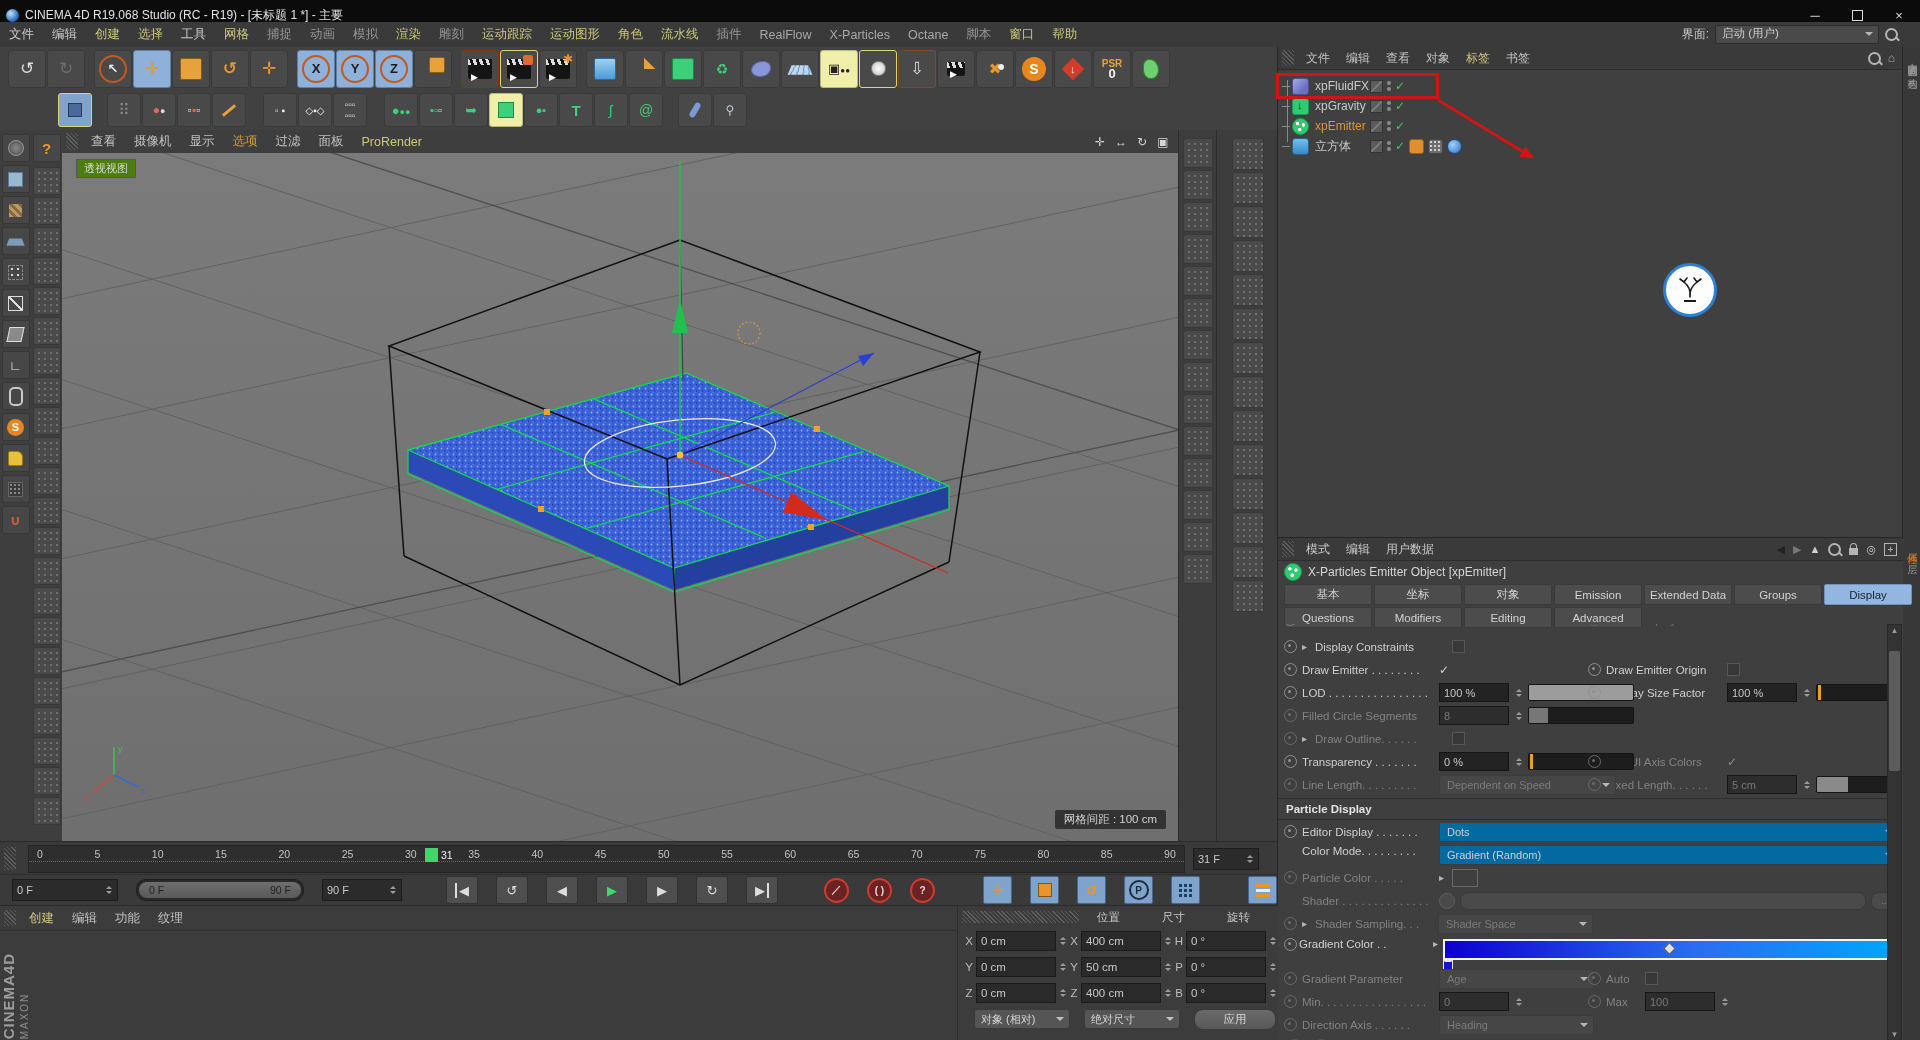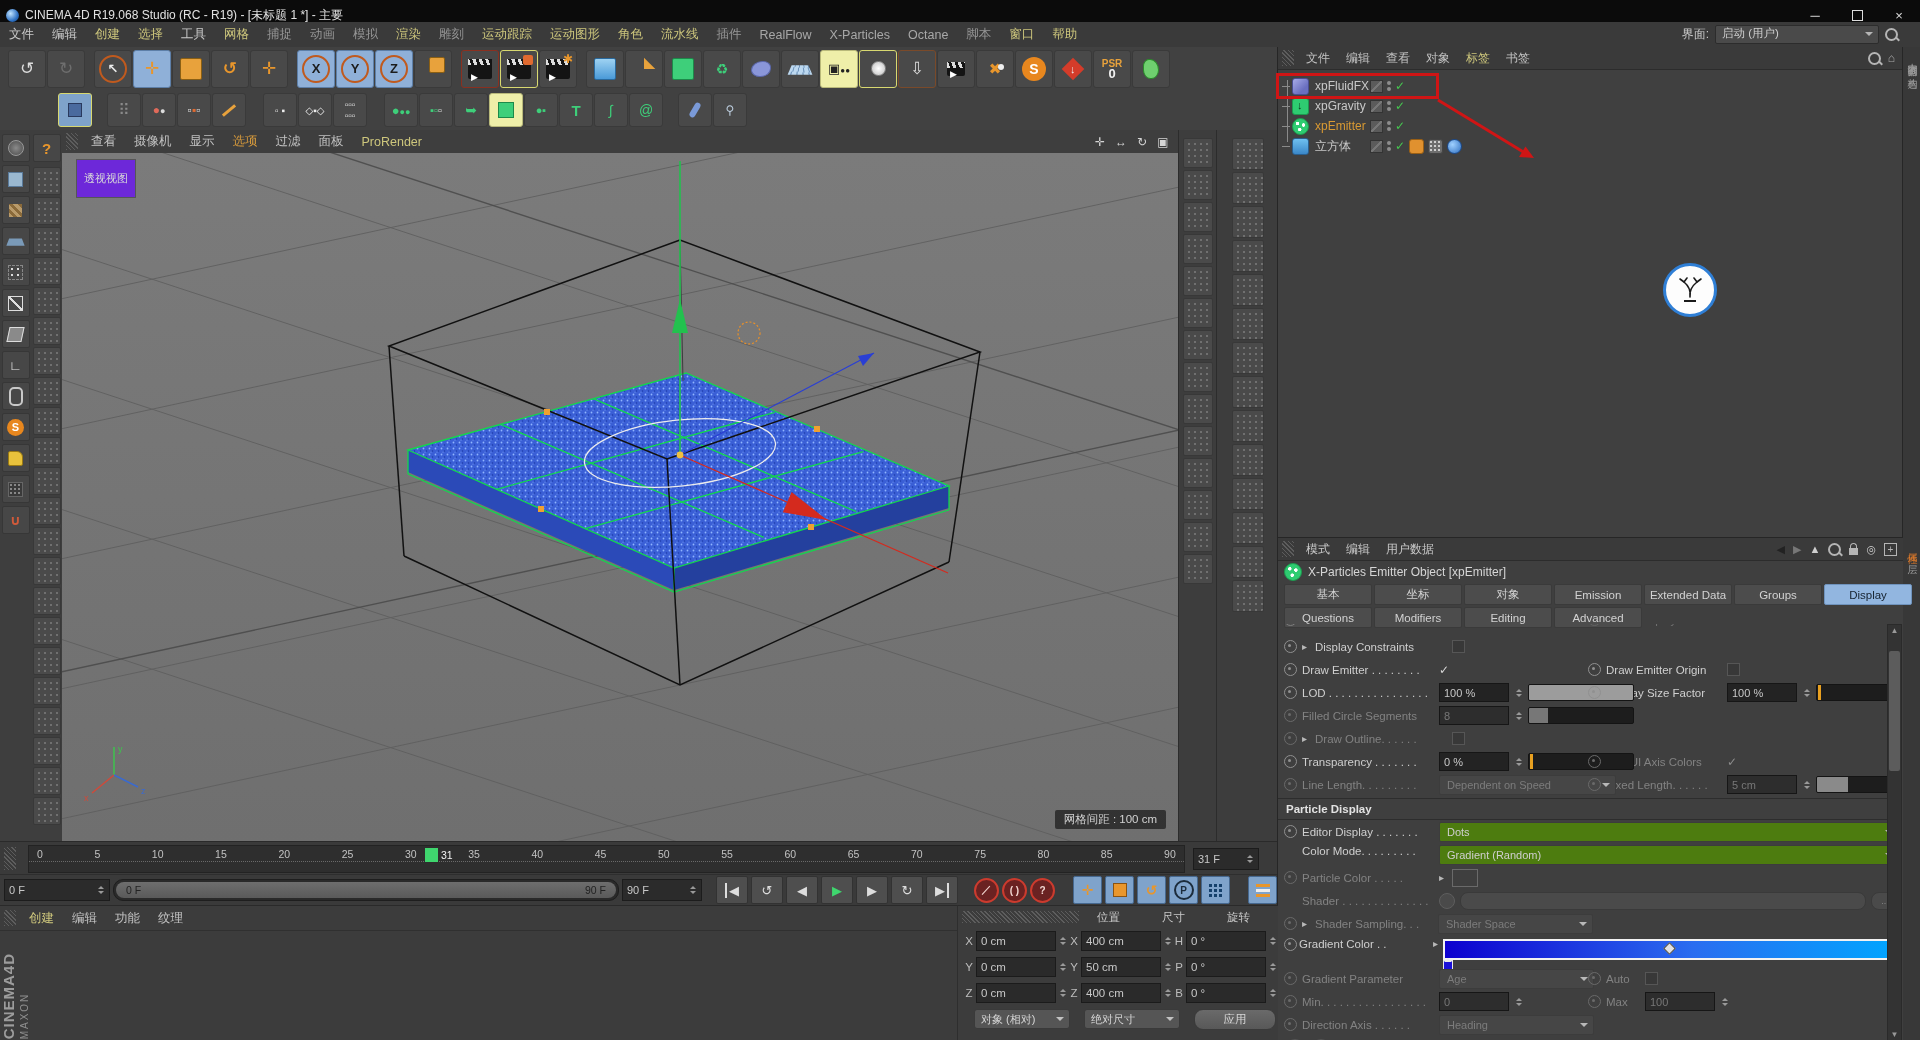--- a/index.html
+++ b/index.html
@@ -47,21 +47,21 @@
   
   #leftpal{left:0;top:130px;width:62px;height:730px;background:#3e3e3e;border-right:1px solid #2c2c2c;display:flex;}
   .palcol{width:31px;display:flex;flex-direction:column;align-items:center;padding-top:4px;}
   .pic{width:26px;height:26px;flex:none;margin-bottom:3px;background:#474747;border:1px solid #373737;border-radius:2px;display:flex;align-items:center;justify-content:center;font-size:13px;color:#cfcfcf;}
   
   #viewport{left:62px;top:130px;width:1116px;height:711px;background:#757575;}
   #vpmenu{height:23px;background:#3e3e3e;border-bottom:1px solid #2e2e2e;display:flex;align-items:center;}
   #vpmenu .vr{margin-left:auto;display:flex;gap:3px;padding-right:6px;color:#d5d5d5;font-size:12px;}
   #vpmenu .vr span{width:18px;text-align:center;}
   #vpcanvas{position:absolute;left:0;top:23px;width:1116px;height:688px;background:linear-gradient(#7b7b7b,#6f6f6f);}
-  #viewlabel{position:absolute;left:14px;top:29px;background:#6d28d9;border:1px solid #565656;padding:11px 7px;font-size:11px;color:#d8d8d8;}
+  #viewlabel{position:absolute;left:14px;top:29px;background:#4d7c0f;border:1px solid #565656;padding:1px 7px;font-size:11px;color:#d8d8d8;}
   #gridlabel{position:absolute;right:12px;bottom:12px;background:rgba(40,40,40,.85);padding:2px 9px;border-radius:2px;font-size:11.5px;color:#d2d2d2;}
   
   #dockA{left:1178px;top:130px;width:38px;height:711px;background:#3d3d3d;border-left:1px solid #2c2c2c;padding-top:6px;}
   #dockB{left:1216px;top:130px;width:61px;height:711px;background:#3d3d3d;border-left:1px solid #2c2c2c;padding-top:6px;}
   #dockB .ph{width:30px;height:30px;}
   #dockA .ph{width:28px;height:28px;}
   
   #om{left:1277px;top:47px;width:625px;height:490px;background:#404040;border-left:1px solid #262626;}
   .pmenu{height:22px;background:#3a3a3a;border-bottom:1px solid #2c2c2c;display:flex;align-items:center;}
   .pmenu .mi{padding:0 8px;font-size:12px;}
@@ -114,21 +114,21 @@
   .dis .fieldbox{color:#777;background:#2d2d2d;}
   .spin{display:inline-flex;flex-direction:column;gap:2px;width:9px;flex:none;align-items:center;}
   .spin i{width:0;height:0;border:3px solid transparent;}
   .spin .u{border-bottom-color:#9a9a9a;} .spin .d{border-top-color:#9a9a9a;}
   .sl{position:relative;width:104px;height:15px;background:#1d1d1d;border:1px solid #141414;border-radius:2px;overflow:hidden;flex:none;}
   .sl .f{position:absolute;left:0;top:0;bottom:0;background:#9c9c9c;}
   .sl .tk{position:absolute;left:1px;top:0;bottom:0;width:3px;background:#e8a020;}
   .cb{width:11px;height:11px;background:#383838;border:1px solid #565656;flex:none;}
   .ck{color:#d8d8d8;font-weight:bold;font-size:12px;flex:none;}
   .dis .ck{color:#8d8d8d;}
-  .drop{position:relative;display:flex;align-items:center;height:18px;background:#4d7c0f;border-radius:2px;padding:0 18px 0 7px;font-size:11px;color:#cfcfcf;border:1px solid #3c3c3c;flex:none;}
+  .drop{position:relative;display:flex;align-items:center;height:18px;background:#0369a1;border-radius:2px;padding:0 18px 0 7px;font-size:11px;color:#cfcfcf;border:1px solid #3c3c3c;flex:none;}
   .drop::after{content:"";position:absolute;right:5px;top:7px;border:4px solid transparent;border-top-color:#b8b8b8;}
   .dis .drop{background:#464646;color:#7c7c7c;}
   .drop.wide{width:433px;} .drop.mid{width:150px;} .drop.sm{width:128px;}
   .asect{height:20px;background:#3f3f3f;border-top:1px solid #2d2d2d;border-bottom:1px solid #2d2d2d;font-weight:bold;color:#e2e2e2;padding-left:8px;font-size:11.5px;display:flex;align-items:center;margin-top:2px;}
   .clip{height:11px;overflow:hidden;opacity:.75;}
   .clip .inner{transform:translateY(-10px);display:flex;}
   .swatch{width:24px;height:16px;background:#3f3f3f;border:1px solid #6a6a6a;flex:none;}
   .shcirc{width:14px;height:14px;border-radius:50%;background:#4a4a4a;border:1px solid #5e5e5e;flex:none;}
   .shfield{height:16px;background:#4a4a4a;border-radius:8px;border:1px solid #3a3a3a;width:404px;flex:none;}
   .shbtn{width:26px;height:16px;background:#4a4a4a;border-radius:8px;border:1px solid #3a3a3a;color:#888;font-size:9px;display:flex;align-items:center;justify-content:center;flex:none;}
@@ -147,21 +147,21 @@
   .plusbox{width:11px;height:11px;border:1px solid #b5b5b5;display:inline-flex;align-items:center;justify-content:center;font-size:10px;color:#b5b5b5;}
   .botcirc{display:flex;gap:8px;padding:3px 0 0 8px;}
   .botcirc span{width:16px;height:16px;border-radius:50%;background:#2e2e2e;border:1px solid #555;display:flex;align-items:center;justify-content:center;color:#888;font-size:10px;}
   
   #timeline{left:0;top:841px;width:1277px;height:33px;background:#3a3a3a;border-top:1px solid #2a2a2a;display:flex;align-items:center;}
   #ruler{position:relative;margin-left:8px;width:1155px;height:26px;background:#2e2e2e;border:1px solid #232323;}
   .ticks{display:flex;justify-content:space-between;padding:2px 8px 0 8px;font-size:10.5px;color:#c2c2c2;border-bottom:1px dotted #6a6a6a;height:16px;box-sizing:border-box;}
   #marker{position:absolute;left:396px;top:2px;width:13px;height:14px;background:#3fd66e;}
   #markerlbl{position:absolute;left:412px;top:3px;font-size:10.5px;color:#f2f2f2;}
   #framefield{margin-left:8px;width:56px;height:20px;background:#2b2b2b;border:1px solid #1c1c1c;display:flex;align-items:center;padding:0 4px;font-size:11px;color:#c8c8c8;}
-  #transport{left:0;top:874px;width:1277px;height:31px;background:#3a3a3a;border-top:1px solid #2e2e2e;display:flex;align-items:center;gap:3px;padding-left:4px;box-sizing:border-box;}
+  #transport{left:0;top:874px;width:1277px;height:31px;background:#3a3a3a;border-top:1px solid #2e2e2e;display:flex;align-items:center;gap:18px;padding-left:12px;box-sizing:border-box;}
   .fspin{height:20px;background:#2b2b2b;border:1px solid #1c1c1c;display:flex;align-items:center;padding:0 4px;font-size:11px;color:#c8c8c8;gap:4px;}
   #rangeslider{flex:1;height:20px;background:#2a2a2a;border:1px solid #1e1e1e;border-radius:10px;position:relative;display:flex;align-items:center;}
   #rangeslider .bar{position:absolute;left:2px;right:2px;top:2px;bottom:2px;background:linear-gradient(#6e6e6e,#5a5a5a);border-radius:8px;display:flex;align-items:center;justify-content:space-between;padding:0 10px;font-size:10.5px;color:#222;}
   .pbtn{width:30px;height:26px;background:#4e4e4e;border:1px solid #323232;border-radius:2px;display:flex;align-items:center;justify-content:center;color:#ddd;font-size:13px;flex:none;}
   .pbtn.play{color:#3fd66e;}
   .rc{width:21px;height:21px;border-radius:50%;background:#6a2222;border:2px solid #cc3b2e;color:#f2d7d2;display:flex;align-items:center;justify-content:center;font-size:10px;font-weight:bold;flex:none;}
   .bb{width:27px;height:26px;background:#7fa3cb;border:1px solid #46688f;border-radius:2px;display:flex;align-items:center;justify-content:center;color:#e8962c;font-weight:bold;font-size:14px;flex:none;}
   .bb .p{width:16px;height:16px;border:2px solid #1c2c3c;border-radius:50%;color:#1c2c3c;font-size:10px;display:flex;align-items:center;justify-content:center;}
   .bb .dots{width:16px;height:14px;background-image:radial-gradient(#15406b 1.6px,transparent 1.8px);background-size:5px 5px;}
   .bb .osq{width:12px;height:12px;background:#e8962c;border:1px solid #8a5210;}

